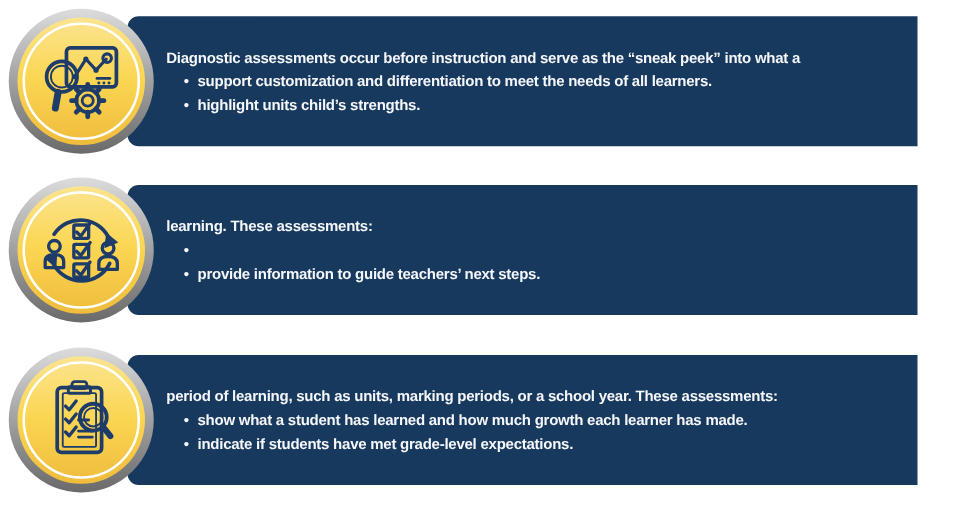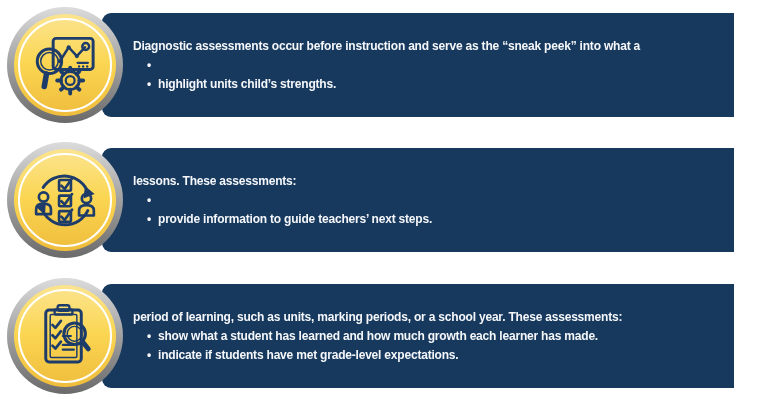--- a/index.html
+++ b/index.html
@@ -56,32 +56,33 @@
 <body>
 
 <div class="canvas">
 
   <div class="banner b0">
     <div class="arrow"></div>
     <div class="content">
       <div class="line">Diagnostic assessments occur before instruction and serve as the “sneak peek” into what a</div>
       <div class="line bullet">
         <span class="dot">•</span>
+        <span>support customization and differentiation to meet the needs of all learners.</span>
       </div>
       <div class="line bullet">
         <span class="dot">•</span>
         <span>highlight units child’s strengths.</span>
       </div>
     </div>
   </div>
 
   <div class="banner b1">
     <div class="arrow"></div>
     <div class="content">
-      <div class="line">lessons. These assessments:</div>
+      <div class="line">learning. These assessments:</div>
       <div class="line bullet">
         <span class="dot">•</span>
       </div>
       <div class="line bullet">
         <span class="dot">•</span>
         <span>provide information to guide teachers’ next steps.</span>
       </div>
     </div>
   </div>
 

